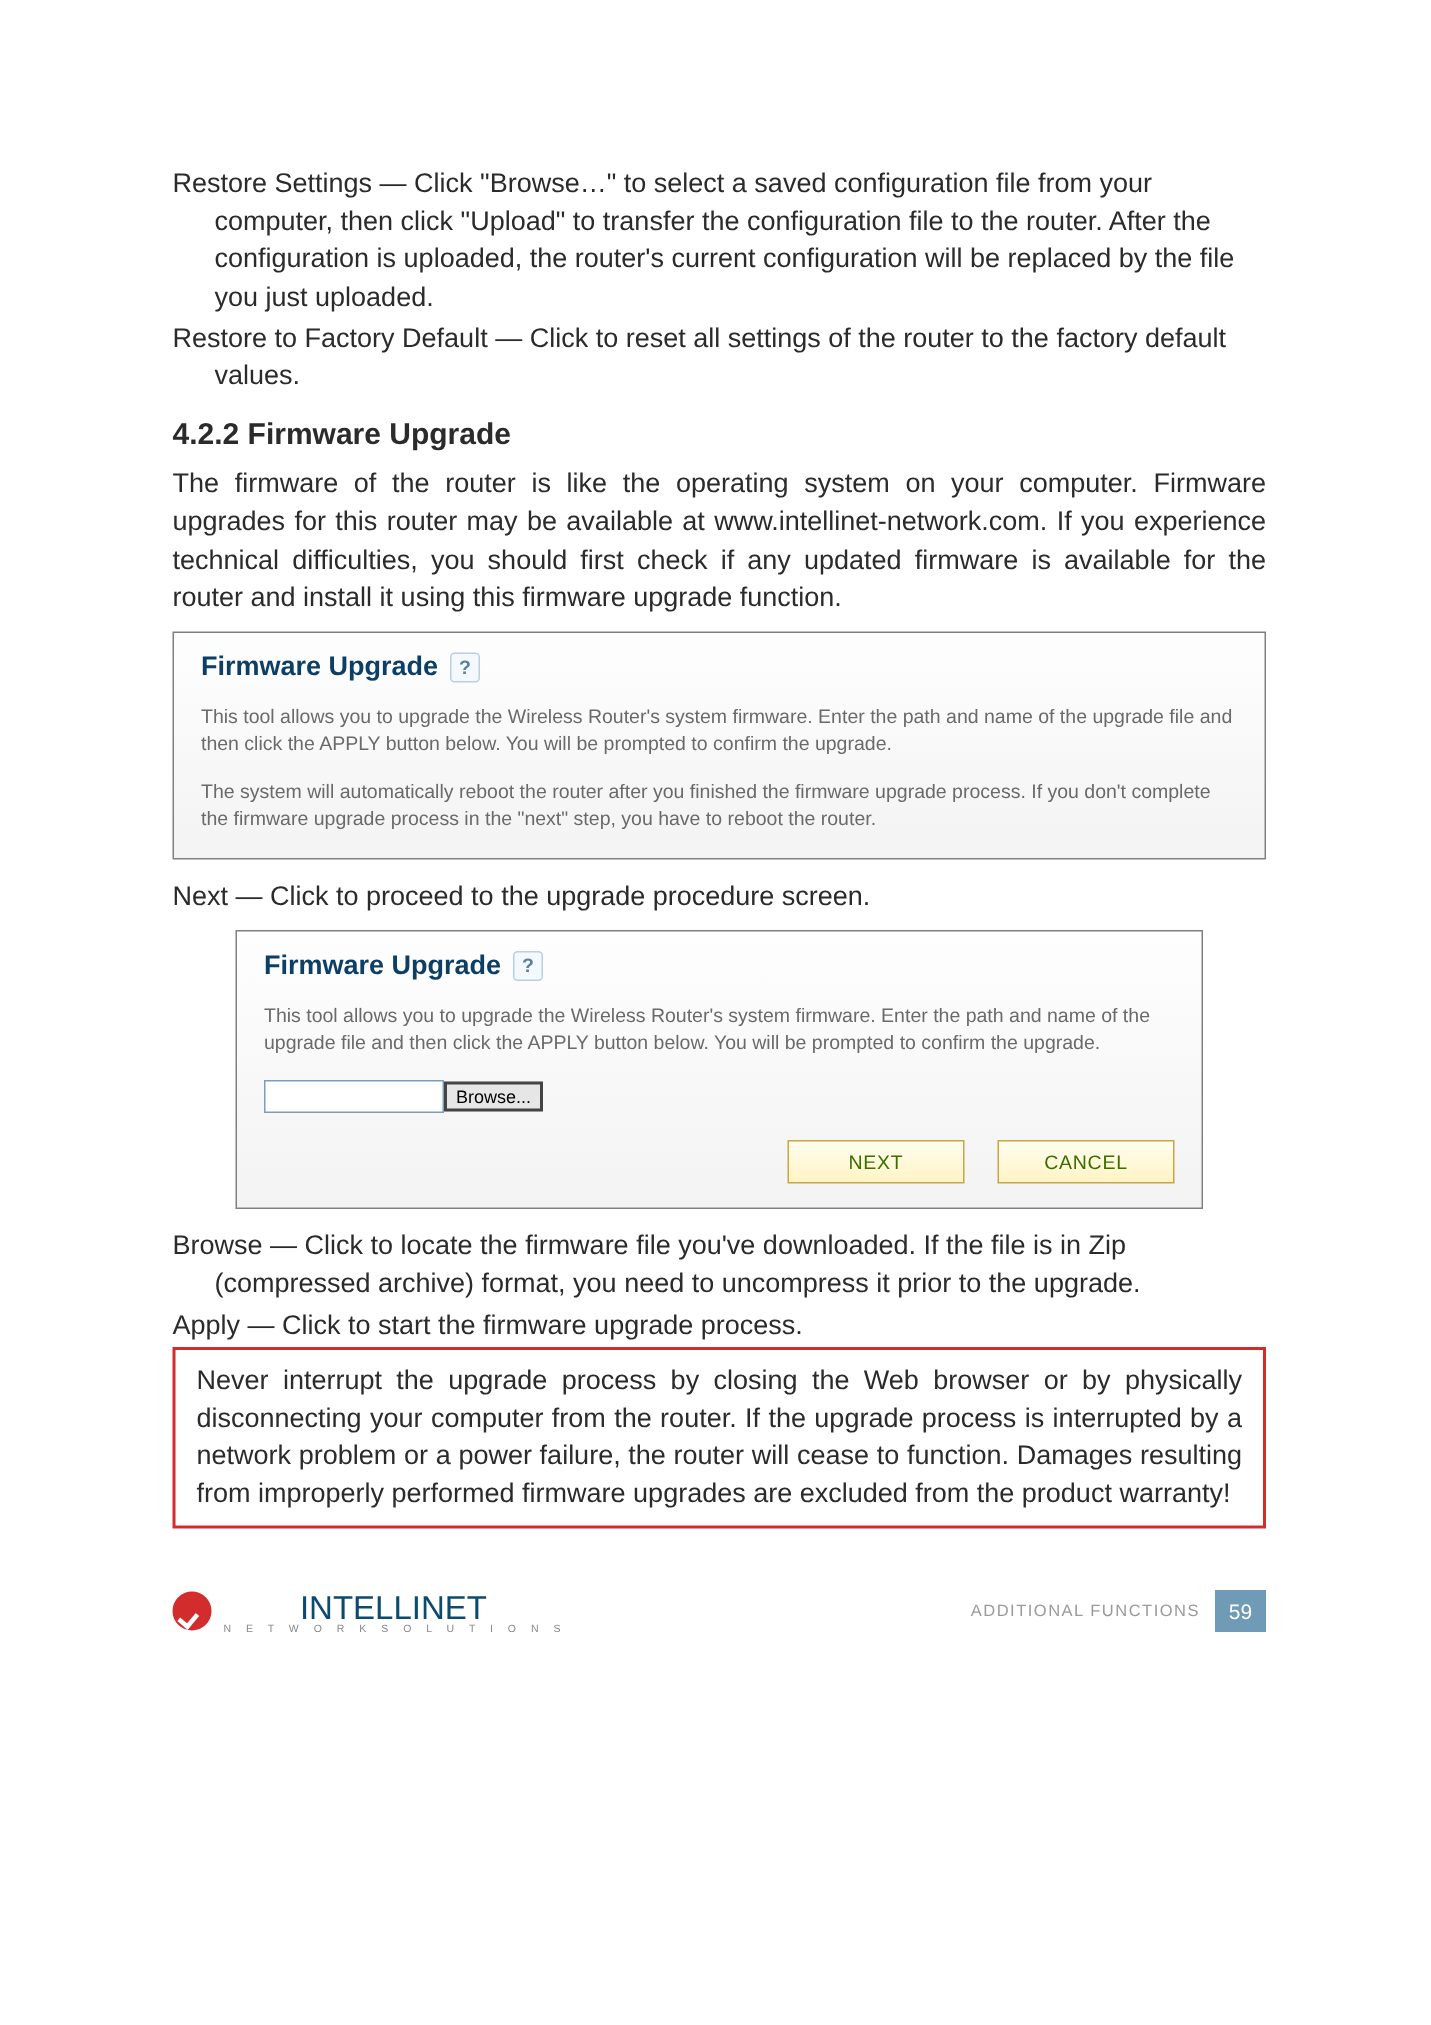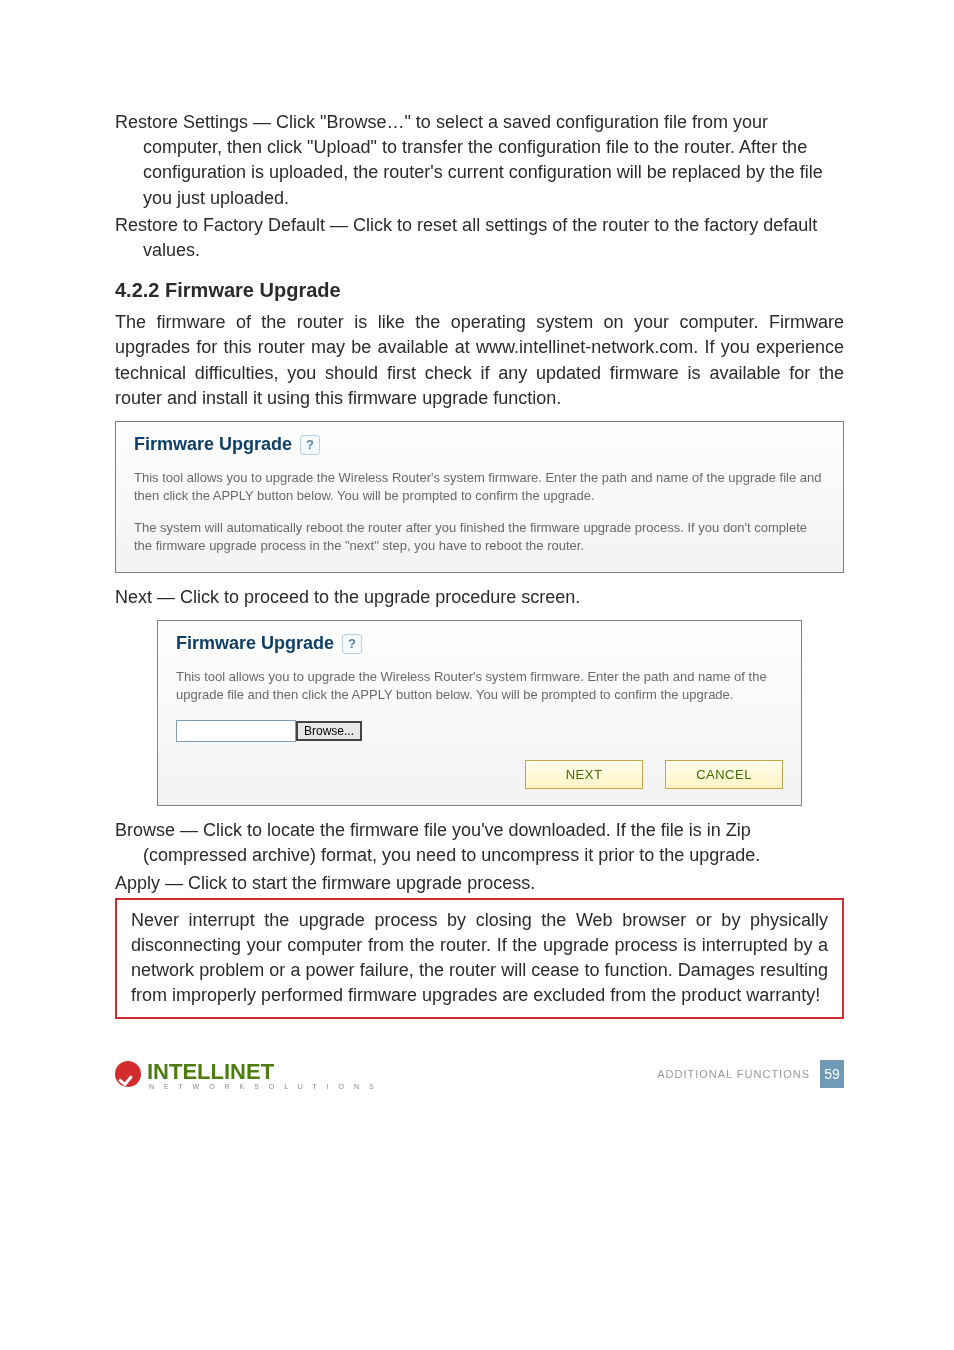--- a/index.html
+++ b/index.html
@@ -102,31 +102,32 @@
     background: #d22c2c; position: relative;
   }
   .logo-mark::after {
     content:""; position:absolute; left:6px; top:12px;
     width:6px; height:9px; border:3px solid #fff; border-top:0; border-left:0;
     transform: rotate(40deg);
   }
   .logo-text { display:flex; flex-direction:column; }
   .logo-text .brand {
     font-family: Arial Black, Arial, sans-serif;
-    font-weight: 700; font-size: 22px; letter-spacing: 0;
-    color:#4d7c0f;
+    font-weight: 400; font-size: 22px; letter-spacing: 0;
+    color:#0c4a6e;
+    text-align:center;
   }
   .logo-text .tag {
     font-size: 7px; letter-spacing: 4px; color:#888;
     margin-top:-2px; padding-left:2px;
   }
   .footer-right { display:flex; align-items:center; gap:10px; }
   .footer-label { font-size: 11px; letter-spacing: 1px; color:#9a9a9a; }
   .page-num {
-    background:#6f9bb6; color:#fff; width:24px; height:28px;
+    background:#6f9bb6; color:#fff; width:34px; height:28px;
     display:flex; align-items:center; justify-content:center;
     font-size:14px;
   }
 </style>
 </head>
 <body>
 
 <div class="page">
 
   <p class="body-text hanging">

